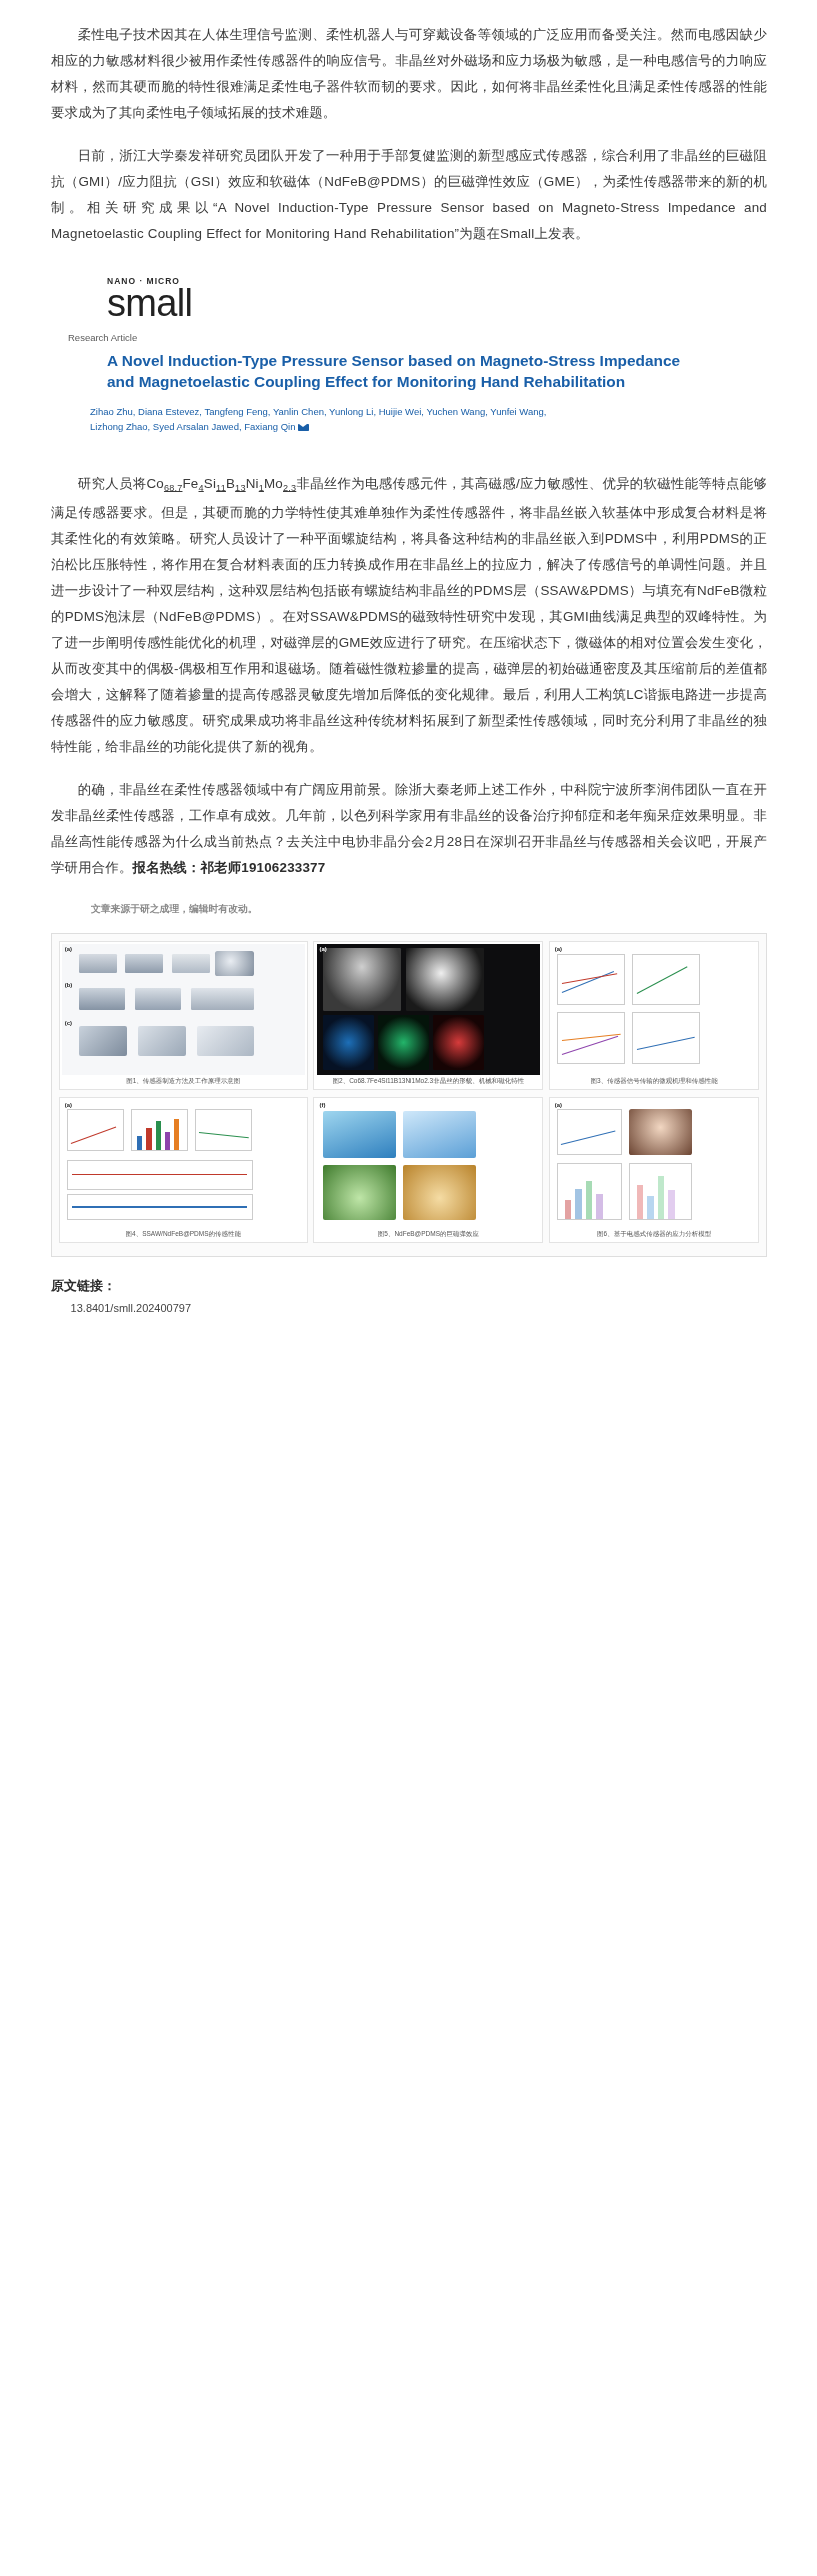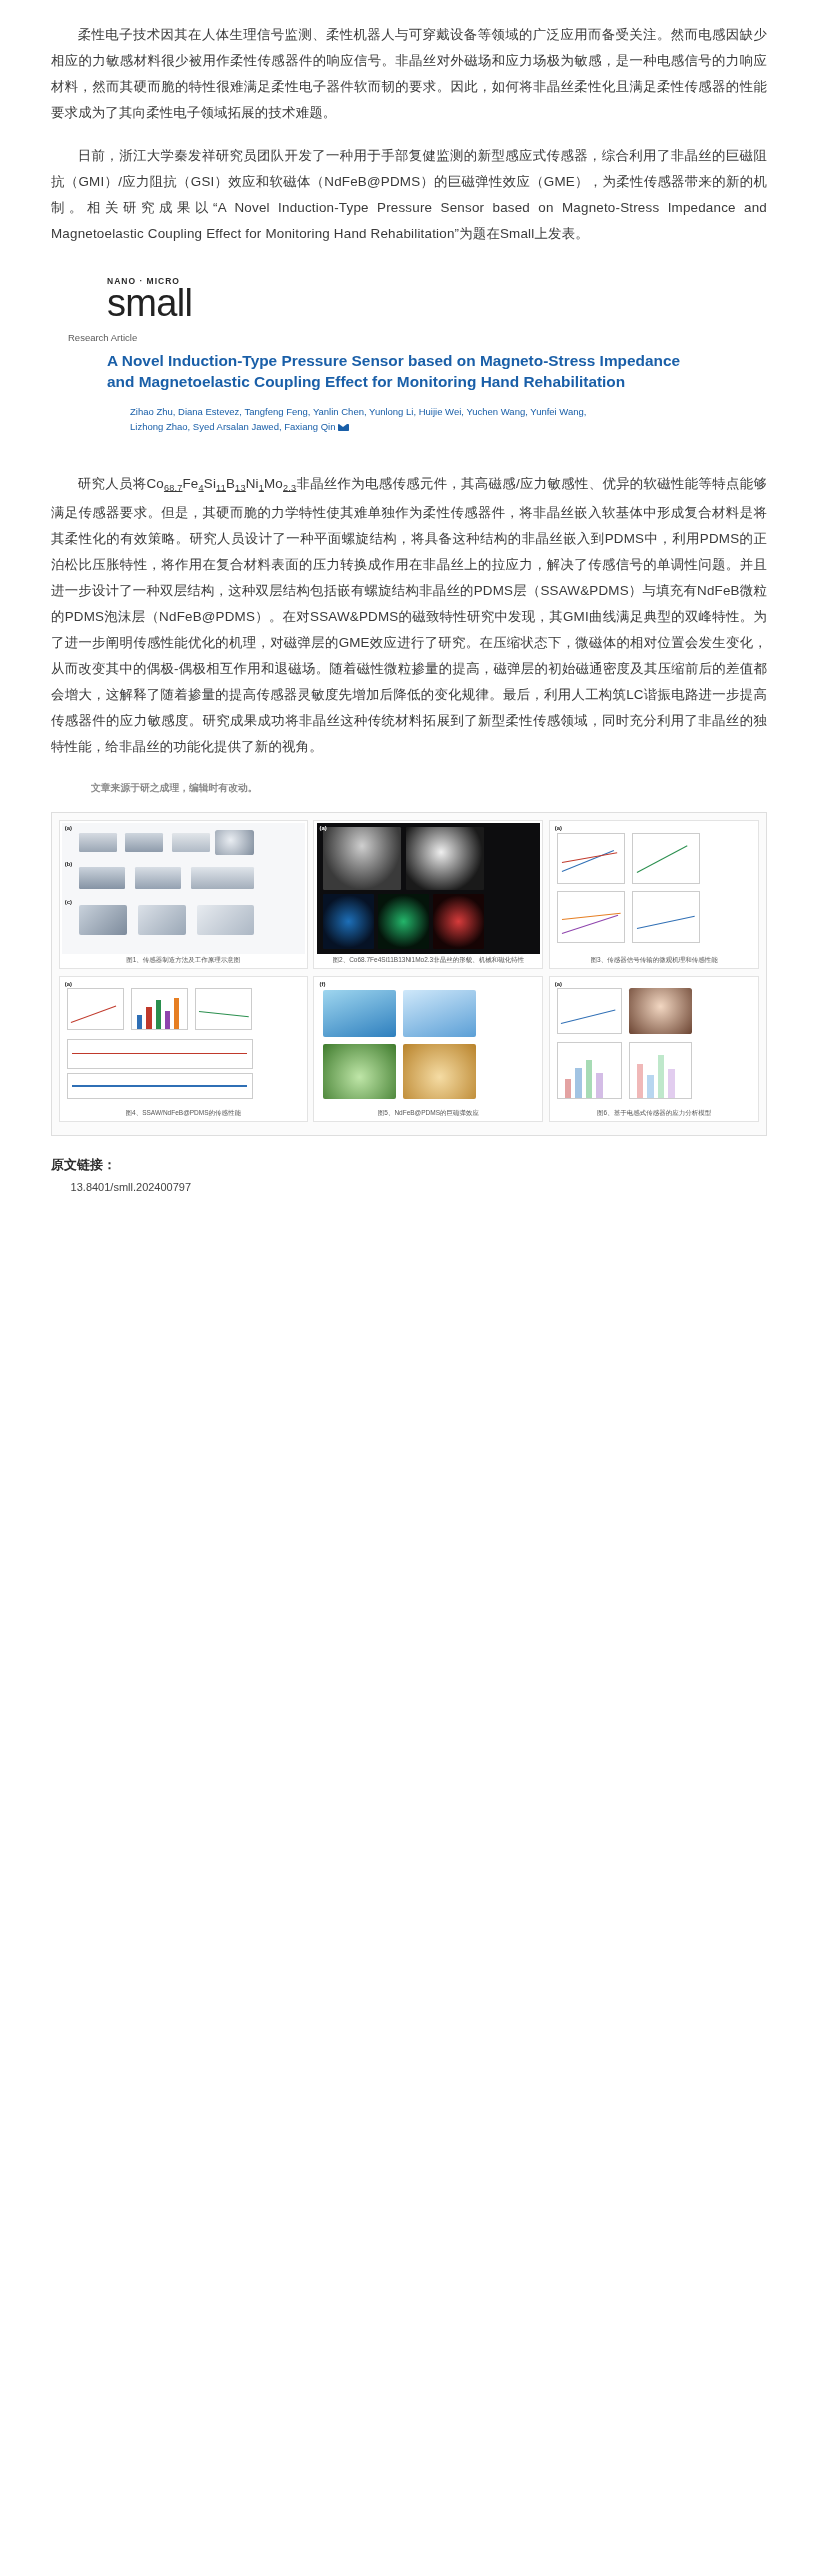--- a/index.html
+++ b/index.html
@@ -64,21 +64,21 @@
   .journal-title {
     margin-left: 39px;
     font-size: 15.4px;
     line-height: 21px;
     font-weight: bold;
     color: #1a5fa8;
     margin-bottom: 11.8px;
     max-width: 588px;
   }
   .journal-authors {
-    margin-left: 62px;
+    margin-left: 22px;
     font-size: 9.5px;
     line-height: 15px;
     color: #1a5fa8;
     max-width: 588px;
   }
   .mail-icon {
     display: inline-block;
     width: 10.5px;
     height: 7.2px;
     background: #1a5fa8;
@@ -205,20 +205,23 @@
     <div class="journal-authors">
       <span>Zihao Zhu, Diana Estevez, Tangfeng Feng, Yanlin Chen, Yunlong Li, Huijie Wei, Yuchen Wang, Yunfei Wang,</span><br>
       <span>Lizhong Zhao, Syed Arsalan Jawed, Faxiang Qin</span><span class="mail-icon"></span>
     </div>
   </div>
 
   <p class="body-par indent">
     <span>研究人员将Co</span><span></span><sub>68.7</sub><span>Fe</span><sub>4</sub><span>Si</span><sub>11</sub><span>B</span><sub>13</sub><span>Ni</span><sub>1</sub><span>Mo</span><sub>2.3</sub><span>非晶丝作为电感传感元件，其高磁感/应力敏感性、优异的软磁性能等特点能够满足传感器要求。但是，其硬而脆的力学特性使其难单独作为柔性传感器件，将非晶丝嵌入软基体中形成复合材料是将其柔性化的有效策略。研究人员设计了一种平面螺旋结构，将具备这种结构的非晶丝嵌入到PDMS中，利用PDMS的正泊松比压胀特性，将作用在复合材料表面的压力转换成作用在非晶丝上的拉应力，解决了传感信号的单调性问题。并且进一步设计了一种双层结构，这种双层结构包括嵌有螺旋结构非晶丝的PDMS层（SSAW&amp;PDMS）与填充有NdFeB微粒的PDMS泡沫层（NdFeB@PDMS）。在对SSAW&amp;PDMS的磁致特性研究中发现，其GMI曲线满足典型的双峰特性。为了进一步阐明传感性能优化的机理，对磁弹层的GME效应进行了研究。在压缩状态下，微磁体的相对位置会发生变化，从而改变其中的偶极-偶极相互作用和退磁场。随着磁性微粒掺量的提高，磁弹层的初始磁通密度及其压缩前后的差值都会增大，这解释了随着掺量的提高传感器灵敏度先增加后降低的变化规律。最后，利用人工构筑LC谐振电路进一步提高传感器件的应力敏感度。研究成果成功将非晶丝这种传统材料拓展到了新型柔性传感领域，同时充分利用了非晶丝的独特性能，给非晶丝的功能化提供了新的视角。</span>
   </p>
 
+  <p class="body-par indent">
+    <span>的确，非晶丝在柔性传感器领域中有广阔应用前景。除浙大秦老师上述工作外，中科院宁波所李润伟团队一直在开发非晶丝柔性传感器，工作卓有成效。几年前，以色列科学家用有非晶丝的设备治疗抑郁症和老年痴呆症效果明显。非晶丝高性能传感器为什么成当前热点？去关注中电协非晶分会2月28日在深圳召开非晶丝与传感器相关会议吧，开展产学研用合作。</span><span class="bold">报名热线：祁老师19106233377</span>
+  </p>
 
   <div class="source-note">文章来源于研之成理，编辑时有改动。</div>
 
   <div class="figure-wrap">
 
     <div class="fig-row">
 
       <div class="fig-cell" style="flex:1.25;">
         <div class="mini" style="height:131px;background:#f6f7f9;">
           <span class="panel-label" style="left:2.6px;top:2px;">(a)</span>

